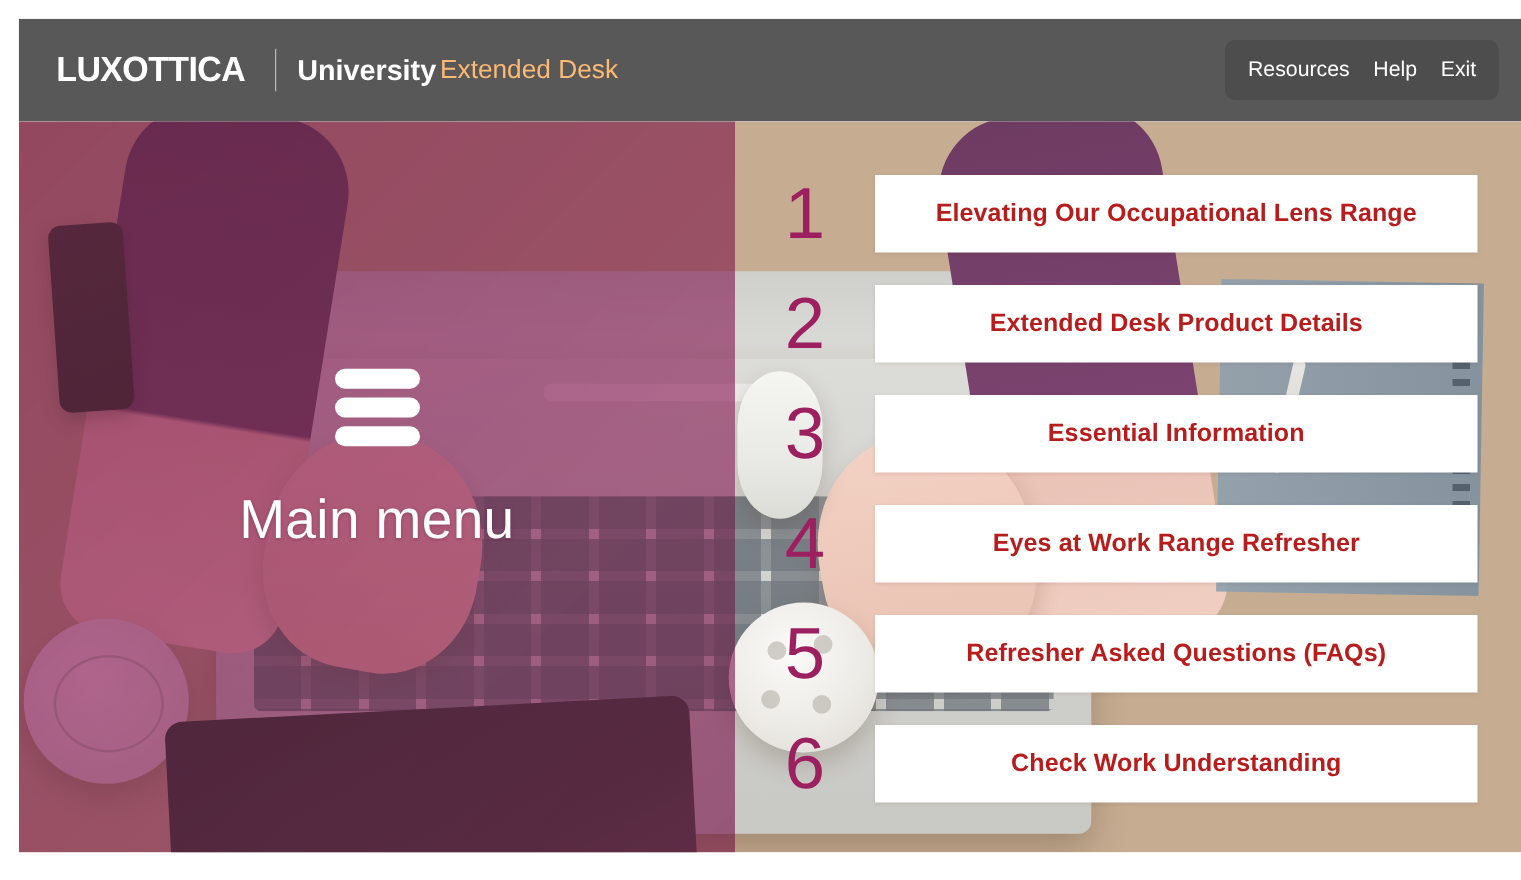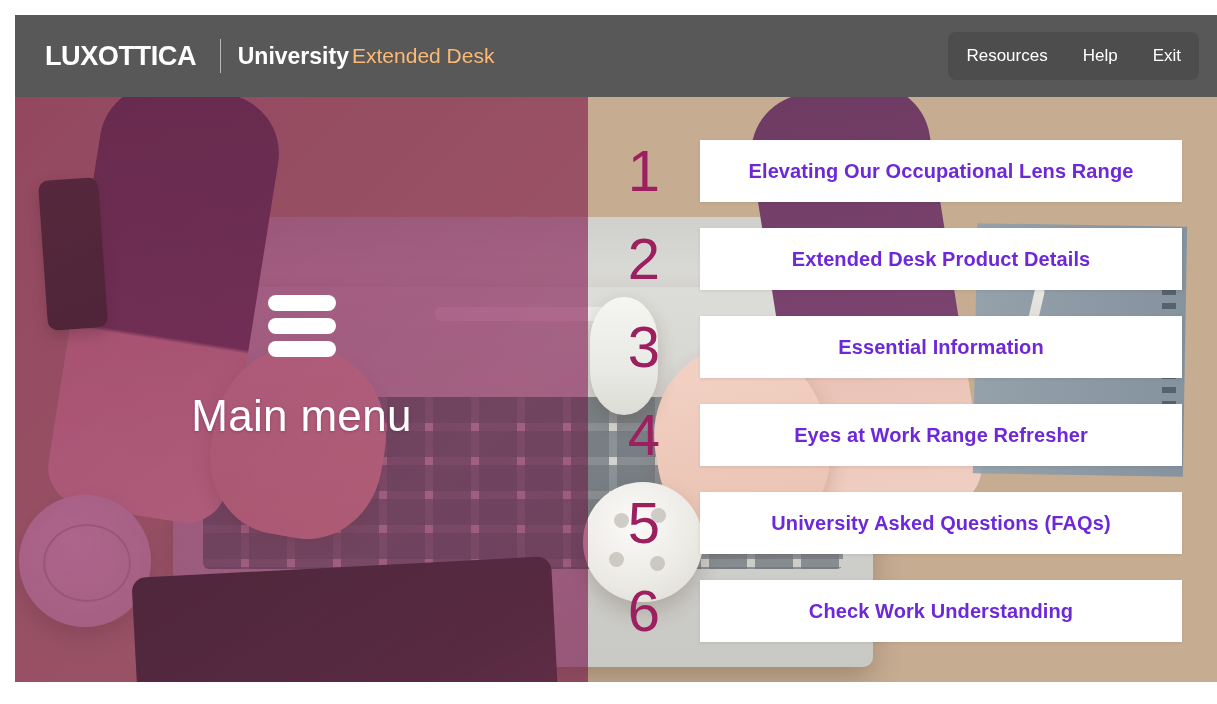--- a/index.html
+++ b/index.html
@@ -94,21 +94,21 @@
   .nav-group {
     position: absolute;
     right: 18px;
     top: 17px;
     height: 48px;
     background: #4d4d4d;
     border-radius: 8px;
     display: flex;
     align-items: center;
     padding: 0 18px;
-    gap: 35px;
+    gap: 19px;
   }
 
   .nav-link {
     color: #ffffff;
     font-size: 17px;
     font-weight: normal;
     text-decoration: none;
     white-space: nowrap;
     cursor: pointer;
   }
@@ -462,21 +462,21 @@
     background: #ffffff;
     border: none;
     display: flex;
     align-items: center;
     justify-content: center;
     cursor: pointer;
     box-shadow: 0 1px 3px rgba(60,40,25,0.10);
   }
 
   .menu-button-label {
-    color: #6d28d9;
+    color: #b91c1c;
     font-size: 20px;
     font-weight: bold;
     letter-spacing: 0.1px;
     white-space: nowrap;
   }
 </style>
 </head>
 <body>
 
 <div id="screen">
@@ -587,21 +587,21 @@
           <div class="menu-row" style="top:307px;">
             <div class="menu-number">4</div>
             <button class="menu-button">
               <span class="menu-button-label">Eyes at Work Range Refresher</span>
             </button>
           </div>
 
           <div class="menu-row" style="top:395px;">
             <div class="menu-number">5</div>
             <button class="menu-button">
-              <span class="menu-button-label">University Asked Questions (FAQs)</span>
+              <span class="menu-button-label">Refresher Asked Questions (FAQs)</span>
             </button>
           </div>
 
           <div class="menu-row" style="top:483px;">
             <div class="menu-number">6</div>
             <button class="menu-button">
               <span class="menu-button-label">Check Work Understanding</span>
             </button>
           </div>
 

